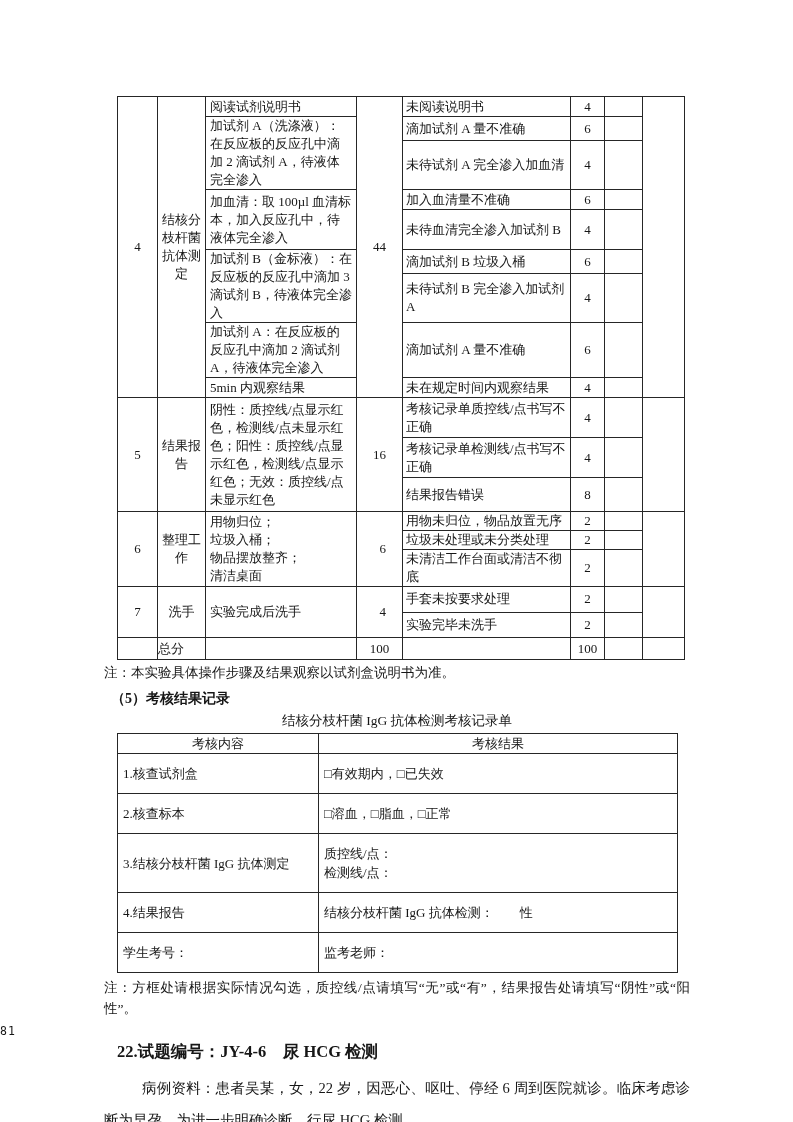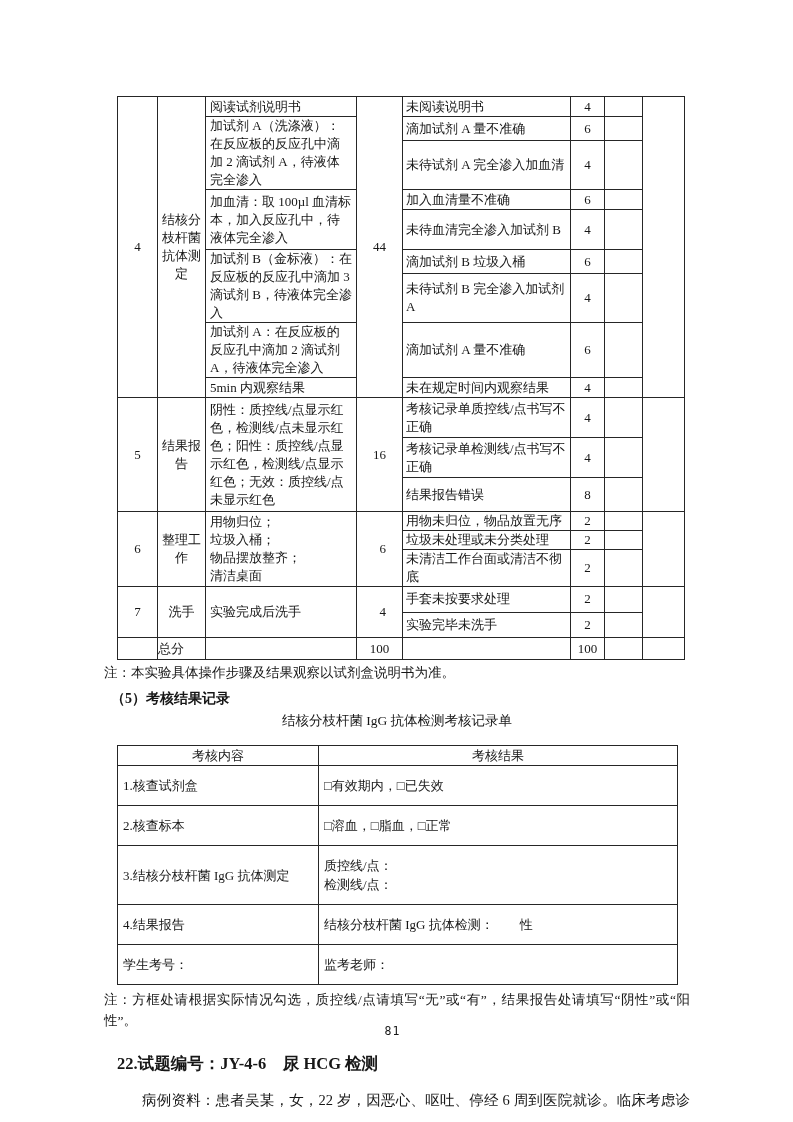--- a/index.html
+++ b/index.html
@@ -19,32 +19,32 @@
   #t1 .c-op{text-align:left;padding:0 4px;white-space:pre-line;}
   #t1 .c-score{text-align:right;padding:16px;margin-top:47px;}
   #t1 .c-ded{text-align:left;padding:0 3px;}
   #t1 .c-pts{text-align:center;padding:0;}
   #t1 .c-blank{padding:0;}
   #t1 .c-total-label{text-align:left;padding:0;}
 
   
   .note1{margin:3px 0 0 104px;width:586px;font-size:13.5px;line-height:20px;}
   .h5{margin:7px 0 0 111px;font-size:14px;font-weight:bold;}
-  .t2title{margin:4px 0 16px 117px;width:560px;text-align:center;font-size:13.5px;line-height:17px;}
+  .t2title{margin:4px 0 4px 117px;width:560px;text-align:center;font-size:13.5px;line-height:17px;}
   #t2{margin:2px 0 0 117px;font-size:13px;line-height:19px;}
   #t2 td,#t2 th{border:1px solid #262626;vertical-align:middle;font-weight:normal;overflow:hidden;}
   #t2 th{text-align:center;padding:0;}
   #t2 td{text-align:left;padding:10px 5px;white-space:pre-line;}
   .note2{margin:4px 0 0 104px;width:586px;font-size:13.5px;line-height:21px;text-align:justify;}
   .h22{margin:22px 0 0 117px;font-size:16.5px;font-weight:bold;line-height:22px;}
   .h-task{margin:16px 0 0 140px;font-size:14.5px;font-weight:bold;line-height:20px;}
   .body-para{margin:9px 0 0 104px;width:586px;font-size:14.5px;line-height:32px;
              text-align:justify;text-indent:38px;}
   .p2{margin-top:2px;}
-  .pageno{position:absolute;top:1024px;left:0;right:8px;text-align:center;
+  .pageno{position:absolute;top:1024px;left:0;right:8px;
           font-family:"DejaVu Sans Mono","Liberation Mono",monospace;
           font-size:11.5px;letter-spacing:1px;}
 </style>
 </head>
 <body>
 
 <div class="page">
 
   <table id="t1">
       <colgroup>

